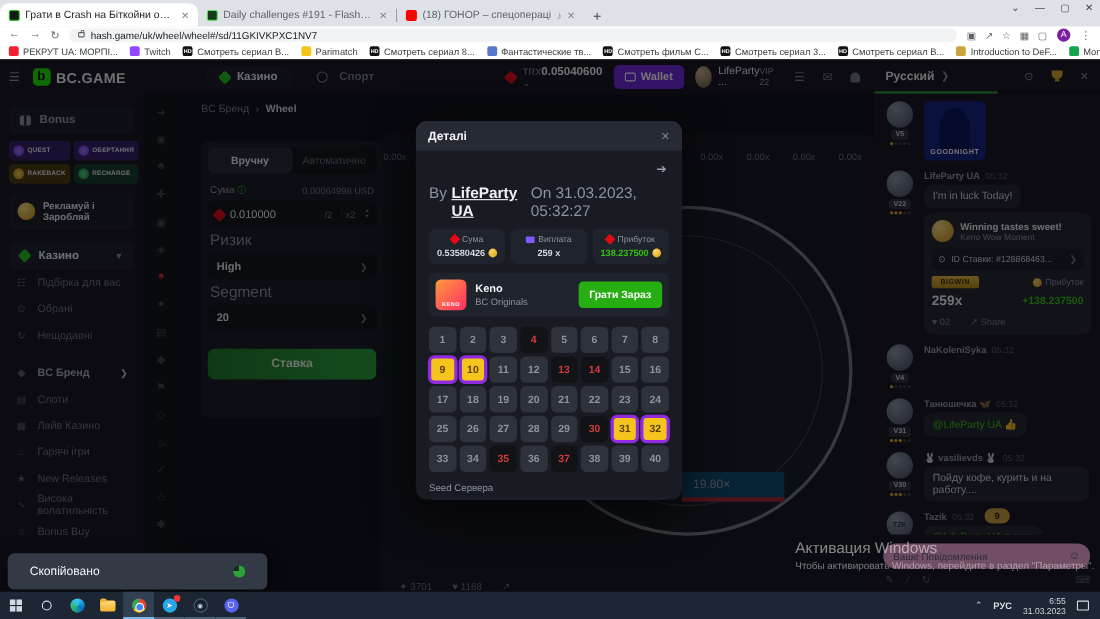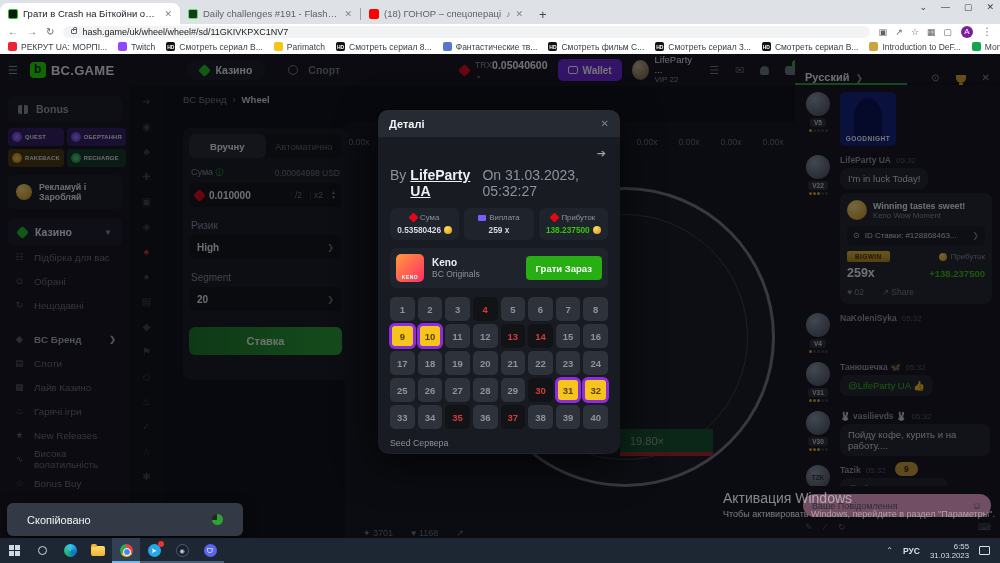--- a/index.html
+++ b/index.html
@@ -47,21 +47,21 @@
 .globe{width:10px;height:10px;border-radius:50%;border:1px solid #767e89;position:relative}
 #balance{margin-left:120px;display:flex;align-items:center;gap:6px}
 .trx-d{width:9px;height:9px;background:#e50915;transform:rotate(45deg);border-radius:2px;flex:none}
 #bal-lines{display:flex;flex-direction:row;line-height:10px}
 #bal-top{font-size:8.5px;color:#8a93a0}
 #bal-amt{font-size:10.5px;color:#f2f4f7;font-weight:bold}
 #wallet-btn{margin-left:10px;background:#6d28d9;border-radius:5px;height:22px;padding:0 10px;display:flex;align-items:center;gap:5px;color:#fff;font-size:10px;font-weight:bold}
 .wallet-ic{width:10px;height:8px;border:1px solid #fff;border-radius:2px}
 #user{display:flex;align-items:center;gap:6px;margin-left:10px}
 #avatar{width:20px;height:20px;border-radius:50%;background:radial-gradient(circle at 35% 30%,#c9b18e,#6d5a3e)}
-#user-lines{display:flex;flex-direction:column;line-height:10px}
+#user-lines{display:flex;flex-direction:row;line-height:10px}
 #user-name{font-size:9.5px;color:#e8ebef}
 #user-vip{font-size:8px;color:#8a93a0}
 #hdr-icons{display:flex;align-items:center;gap:16px;margin-left:14px;color:#6f7884}
 .h-ic{font-size:11px;position:relative}
 .bell{width:9px;height:9px;background:#6f7884;border-radius:50% 50% 2px 2px}
 .chatb{width:11px;height:9px;background:#6f7884;border-radius:3px;position:relative}
 .chatb .badge9{position:absolute;right:-5px;top:-6px;background:#24c224;color:#06240a;font-size:6.5px;font-weight:bold;border-radius:6px;padding:0 3px;line-height:8px}
 
 #sidebar{position:absolute;left:0;top:32px;width:130px;height:452px;background:#14161d}
 #bonus-box{margin:10px 8px 0;height:26px;background:#1a1d25;border-radius:5px;display:flex;align-items:center;gap:8px;padding:0 10px;color:#99a1ad;font-size:10.5px;font-weight:bold}
@@ -97,34 +97,34 @@
 #breadcrumb .bc-cur{color:#d4d8de;font-weight:bold}
 #bet-panel{position:absolute;left:20px;top:42px;width:165px;height:252px;background:#191c24;border-radius:8px;padding:6px}
 #bet-tabs{height:24px;background:#12141a;border-radius:6px;display:flex}
 .bet-tab{flex:1;display:flex;align-items:center;justify-content:center;font-size:9.5px;color:#636a75;border-radius:6px}
 .bet-tab.active{background:#272b34;color:#eef1f4;font-weight:bold}
 #sum-row{display:flex;justify-content:space-between;align-items:center;margin-top:9px;padding:0 2px}
 #sum-row .lab{font-size:9px;color:#8a93a0}
 #sum-row .lab i{color:#24c224;font-style:normal;font-size:8px}
 #sum-row .usd{font-size:8.5px;color:#707884}
 #amt-box{margin-top:5px;height:24px;background:#12141a;border-radius:6px;display:flex;align-items:center;padding:0 6px;gap:5px}
-#amt-box .val{color:#eef1f4;font-size:10px;font-weight:bold;flex:1}
+#amt-box .val{color:#eef1f4;font-size:10px;font-weight:normal;flex:1}
 #amt-box .mini{font-size:8.5px;color:#707884;padding:0 3px;border-left:1px solid #20242d}
 #amt-box .stp{display:flex;flex-direction:column;font-size:5px;color:#707884;line-height:5px}
-.plabel{font-size:10px;color:#8a93a0;margin:13px 2px 4px}
+.plabel{font-size:14px;color:#8a93a0;margin:3px 2px 4px}
 .pselect{height:24px;background:#12141a;border-radius:6px;display:flex;align-items:center;justify-content:space-between;padding:0 8px;color:#e8ebef;font-size:10px;font-weight:bold}
 .pselect .chev{color:#707884;font-size:8px;font-weight:normal}
 #bet-btn{margin-top:16px;height:28px;border-radius:6px;background:linear-gradient(90deg,#1d7a28,#2ba336);display:flex;align-items:center;justify-content:center;color:#eaf6ea;font-size:11px;font-weight:bold}
 #mult-row{position:absolute;left:0;top:44px;width:632px;height:23px}
 .mult{position:absolute;top:0;width:38px;height:23px;background:#16181f;border-radius:4px;color:#6b7280;font-size:8.5px;display:flex;align-items:center;justify-content:center}
-#result-tag{position:absolute;left:457px;top:343px;width:93px;height:27px;background:#14532d;border-bottom:4px solid #a8262f;display:flex;align-items:center;padding:0 10px;color:#9aa1ac;font-size:11px}
+#result-tag{position:absolute;left:457px;top:343px;width:93px;height:27px;background:#0c4a6e;border-bottom:4px solid #a8262f;display:flex;align-items:center;padding:0 10px;color:#9aa1ac;font-size:11px}
 #game-stats{position:absolute;left:200px;top:442px;display:flex;gap:18px;color:#6b7280;font-size:9px;align-items:center}
 
 #chat{position:absolute;left:795px;top:0;width:205px;height:484px;background:#14161d}
-#chat-header{height:30px;display:flex;align-items:flex-end;padding:0 10px;gap:6px;border-bottom:1px solid #0c0e12}
+#chat-header{height:30px;display:flex;align-items:flex-start;padding:10px 10px;gap:6px;border-bottom:1px solid #0c0e12}
 #chat-lang{color:#eef1f4;font-size:11px;font-weight:bold}
 #chat-header .chev{color:#8a93a0;font-size:9px;flex:1}
 #chat-header .c-ic{color:#8a93a0;font-size:10px;margin-left:10px}
 .cup{width:10px;height:8px;background:#d9a62b;border-radius:0 0 5px 5px;position:relative;margin-left:10px}
 .cup:after{content:"";position:absolute;left:3px;top:8px;width:4px;height:2px;background:#d9a62b}
 #lang-underline{position:absolute;left:0;top:29px;width:112px;height:2px;background:#2ba336}
 #chat-msgs{position:absolute;left:0;top:32px;width:205px;height:400px;overflow:hidden;padding:6px 8px}
 .msg{display:flex;gap:7px;margin-bottom:9px}
 .av-col{width:30px;flex:none;display:flex;flex-direction:column;align-items:center;gap:2px}
 .av{width:24px;height:24px;border-radius:50%;background:radial-gradient(circle at 35% 30%,#8d99a8,#434c58);color:#2a313b;font-size:6.5px;font-weight:bold;display:flex;align-items:center;justify-content:center}

